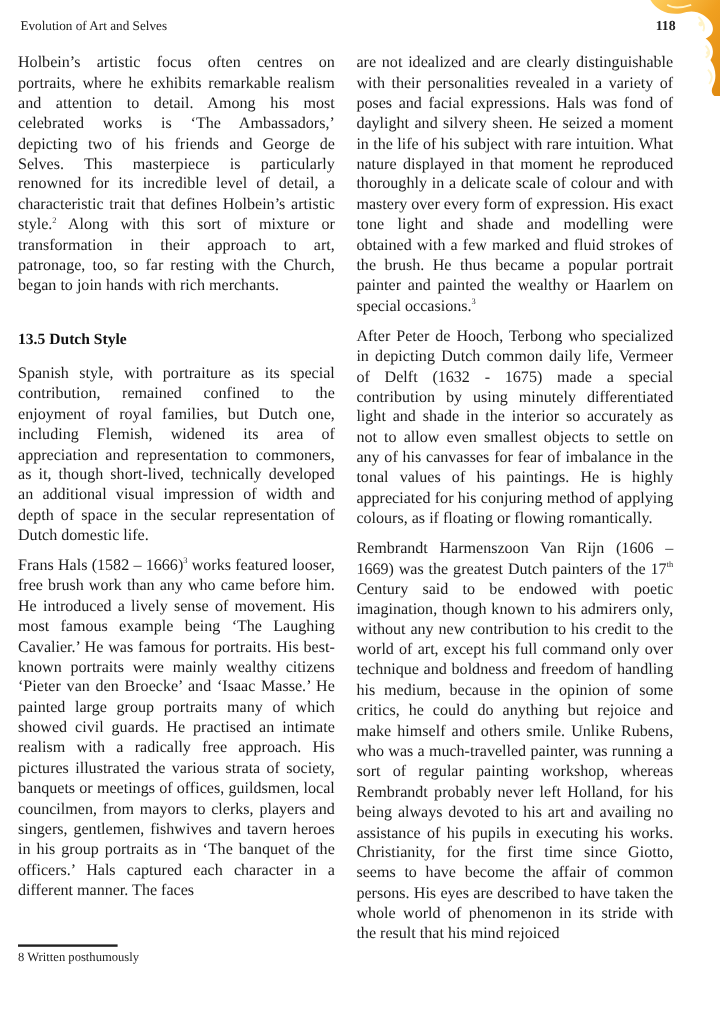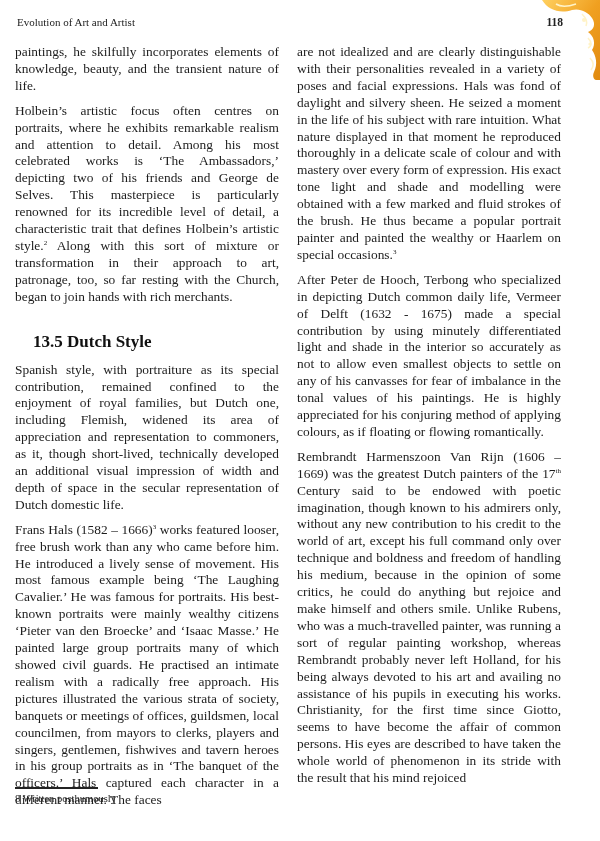--- a/index.html
+++ b/index.html
@@ -46,23 +46,23 @@
       line-height: 16.9px;
       text-align: justify;
       hyphens: none;
     }
     .col-left { left: 15px; }
     .col-right { left: 297px; }
     .column p {
       margin: 0 0 8px 0;
     }
     .section-heading {
-      font-size: 17px;
+      font-size: 13px;
       font-weight: bold;
-      margin: 26px 0 10px 18px;
+      margin: 26px 0 10px 0;
       line-height: 20px;
       text-align: left;
       color: #111;
     }
     sup {
       font-size: 7px;
       line-height: 0;
       vertical-align: super;
     }
     .footnote-rule {
@@ -78,40 +78,39 @@
       left: 15px;
       top: 793px;
       font-size: 10.5px;
       color: #222;
     }
   </style>
 </head>
 <body>
 
 <div class="running-header">
-  <span>Evolution of Art and Artist</span>
+  <span>Evolution of Art and Selves</span>
   <span class="page-number">118</span>
 </div>
 
 <svg class="ornament" viewBox="0 0 62 80" xmlns="http://www.w3.org/2000/svg">
   <defs>
     <linearGradient id="og" x1="0" y1="0" x2="1" y2="1">
       <stop offset="0" stop-color="#ffd060"></stop>
       <stop offset="0.5" stop-color="#f0a020"></stop>
       <stop offset="1" stop-color="#e08a10"></stop>
     </linearGradient>
   </defs>
   <path d="M4 0 C10 10, 22 14, 34 10 C42 8, 50 12, 54 18 C58 24, 56 30, 50 32 C56 36, 58 44, 54 50 C58 56, 60 64, 56 72 C54 76, 56 80, 58 80 L62 80 L62 0 Z" fill="url(#og)"></path>
   <path d="M18 4 C24 8, 32 6, 38 4 M44 14 C48 18, 50 22, 48 26 M50 38 C54 42, 54 46, 50 48 M52 58 C56 62, 56 66, 53 70" stroke="#fff3c8" stroke-width="1.6" fill="none"></path>
   <circle cx="46" cy="20" r="2" fill="#fff3c8"></circle>
   <circle cx="52" cy="44" r="1.6" fill="#fff3c8"></circle>
 </svg>
 
 <div class="column col-left">
-  <p>paintings, he skilfully incorporates elements of knowledge, beauty, and the transient nature of life.</p>
   <p><span>Holbein’s artistic focus often centres on portraits, where he exhibits remarkable realism and attention to detail. Among his most celebrated works is ‘The Ambassadors,’ depicting two of his friends and George de Selves. This masterpiece is particularly renowned for its incredible level of detail, a characteristic trait that defines Holbein’s artistic style.</span><sup>2</sup><span> Along with this sort of mixture or transformation in their approach to art, patronage, too, so far resting with the Church, began to join hands with rich merchants.</span></p>
   <h2 class="section-heading">13.5 Dutch Style</h2>
   <p>Spanish style, with portraiture as its special contribution, remained confined to the enjoyment of royal families, but Dutch one, including Flemish, widened its area of appreciation and representation to commoners, as it, though short-lived, technically developed an additional visual impression of width and depth of space in the secular representation of Dutch domestic life.</p>
   <p><span>Frans Hals (1582 – 1666)</span><sup>3</sup><span> works featured looser, free brush work than any who came before him. He introduced a lively sense of movement. His most famous example being ‘The Laughing Cavalier.’ He was famous for portraits. His best-known portraits were mainly wealthy citizens ‘Pieter van den Broecke’ and ‘Isaac Masse.’ He painted large group portraits many of which showed civil guards. He practised an intimate realism with a radically free approach. His pictures illustrated the various strata of society, banquets or meetings of offices, guildsmen, local councilmen, from mayors to clerks, players and singers, gentlemen, fishwives and tavern heroes in his group portraits as in ‘The banquet of the officers.’ Hals captured each character in a different manner. The faces</span></p>
 </div>
 
 <div class="column col-right">
   <p><span>are not idealized and are clearly distinguishable with their personalities revealed in a variety of poses and facial expressions. Hals was fond of daylight and silvery sheen. He seized a moment in the life of his subject with rare intuition. What nature displayed in that moment he reproduced thoroughly in a delicate scale of colour and with mastery over every form of expression. His exact tone light and shade and modelling were obtained with a few marked and fluid strokes of the brush. He thus became a popular portrait painter and painted the wealthy or Haarlem on special occasions.</span><sup>3</sup></p>
   <p>After Peter de Hooch, Terbong who specialized in depicting Dutch common daily life, Vermeer of Delft (1632 - 1675) made a special contribution by using minutely differentiated light and shade in the interior so accurately as not to allow even smallest objects to settle on any of his canvasses for fear of imbalance in the tonal values of his paintings. He is highly appreciated for his conjuring method of applying colours, as if floating or flowing romantically.</p>
   <p><span>Rembrandt Harmenszoon Van Rijn (1606 – 1669) was the greatest Dutch painters of the 17</span><sup>th</sup><span> Century said to be endowed with poetic imagination, though known to his admirers only, without any new contribution to his credit to the world of art, except his full command only over technique and boldness and freedom of handling his medium, because in the opinion of some critics, he could do anything but rejoice and make himself and others smile. Unlike Rubens, who was a much-travelled painter, was running a sort of regular painting workshop, whereas Rembrandt probably never left Holland, for his being always devoted to his art and availing no assistance of his pupils in executing his works. Christianity, for the first time since Giotto, seems to have become the affair of common persons. His eyes are described to have taken the whole world of phenomenon in its stride with the result that his mind rejoiced</span></p>

